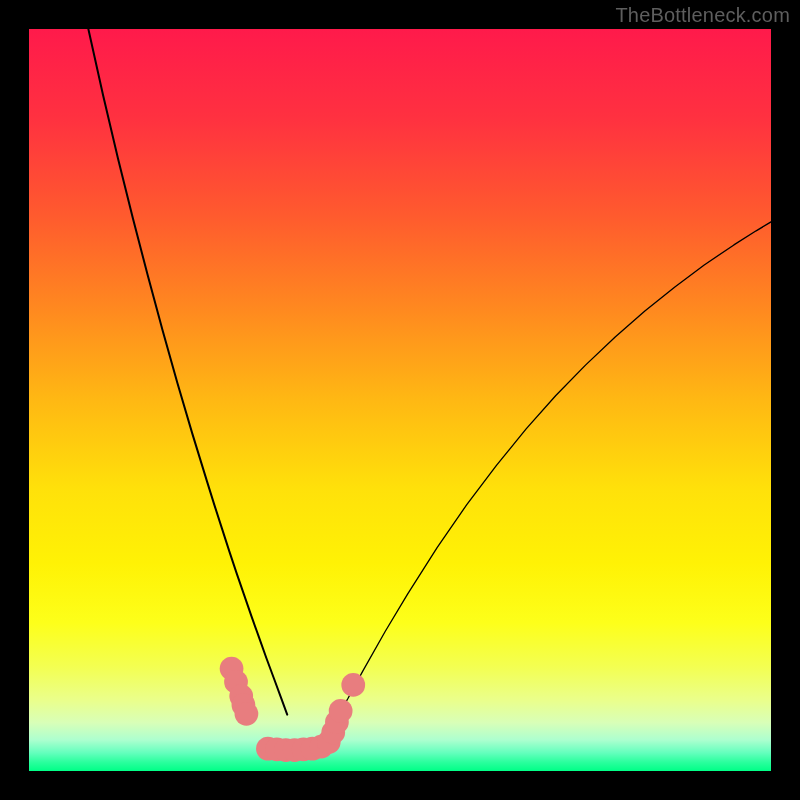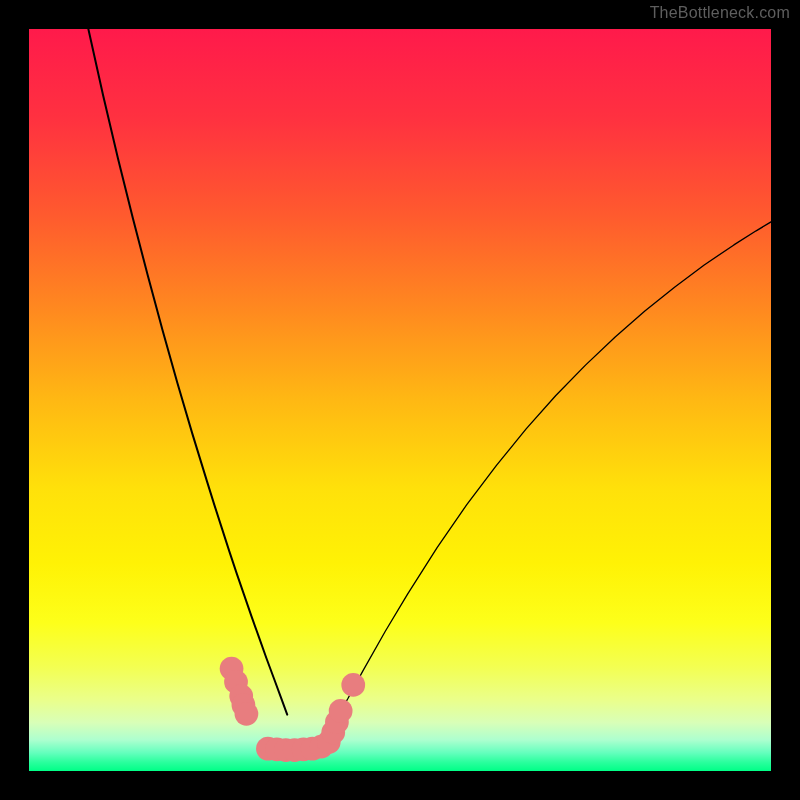--- a/index.html
+++ b/index.html
@@ -15,21 +15,21 @@
     position: absolute;
     left: 0; top: 0;
     width: 800px; height: 800px;
     background: #000;
   }
   .watermark {
     position: absolute;
     top: 4px;
     right: 10px;
     color: #5e5e5e;
-    font-size: 16px;
+    font-size: 20px;
     font-weight: 400;
     letter-spacing: 0.2px;
     z-index: 20;
   }
   .plot-outer {
     position: absolute;
     left: 29px;
     top: 29px;
     width: 742px;
     height: 742px;

